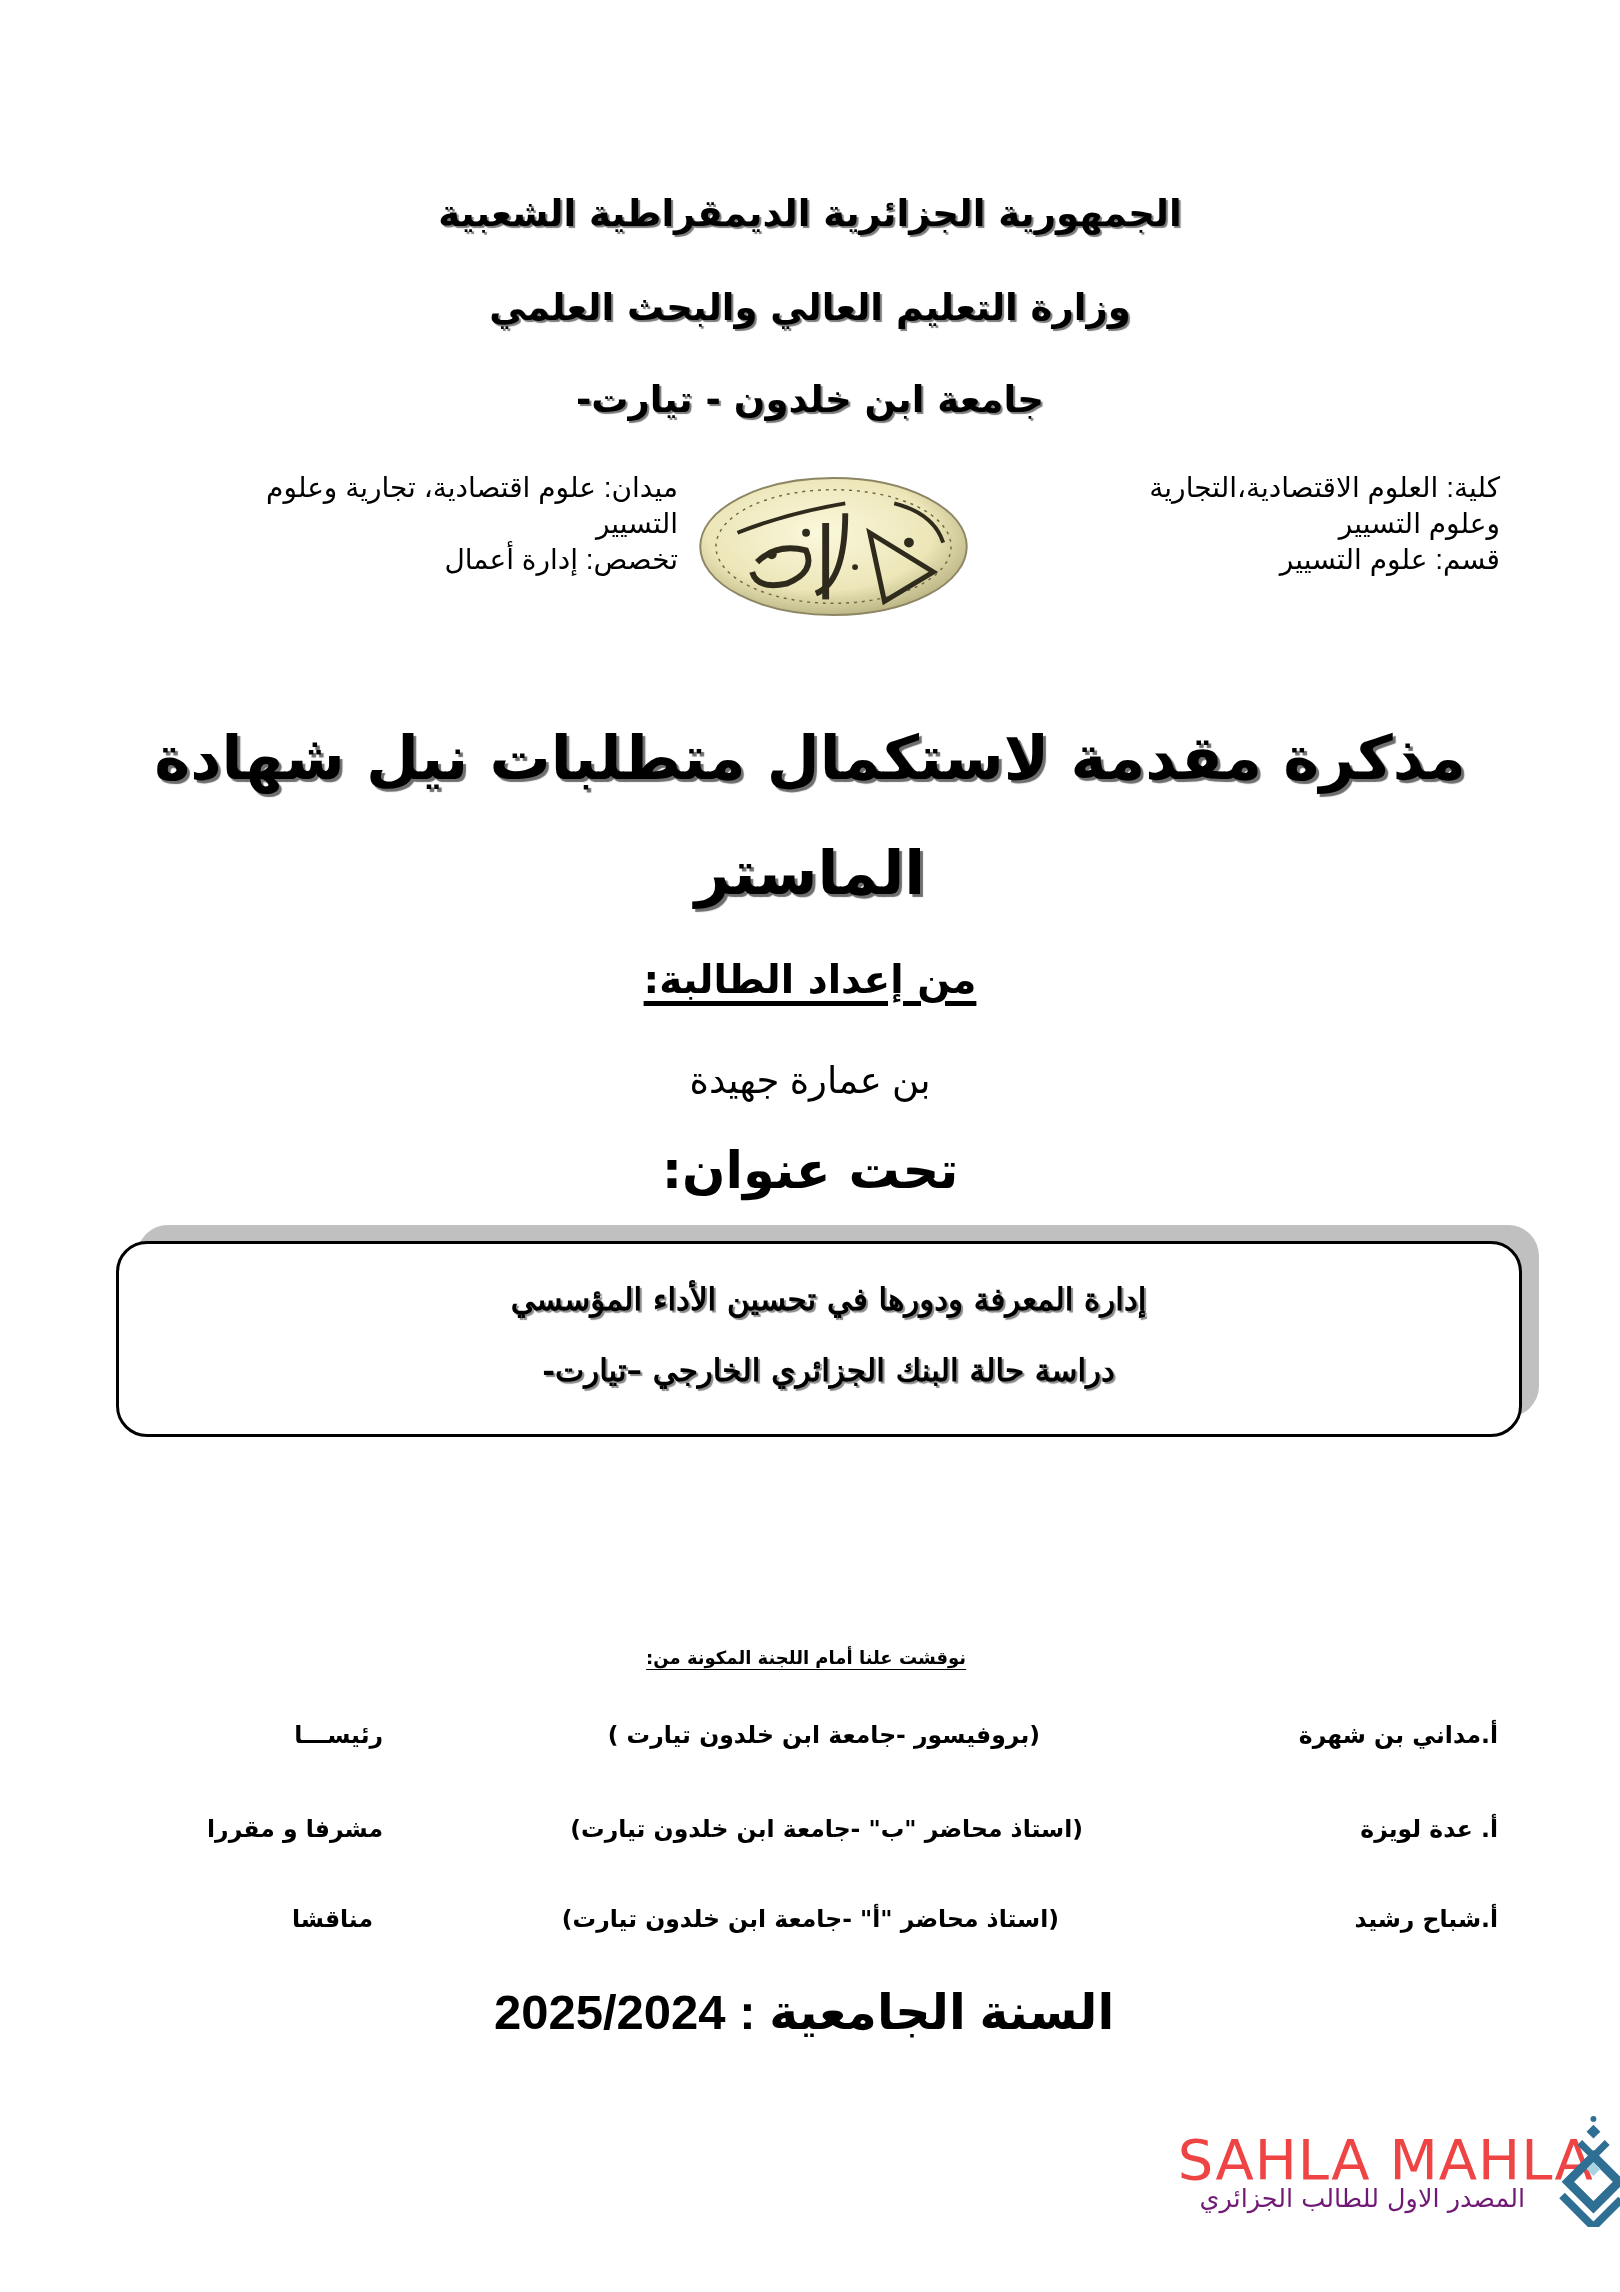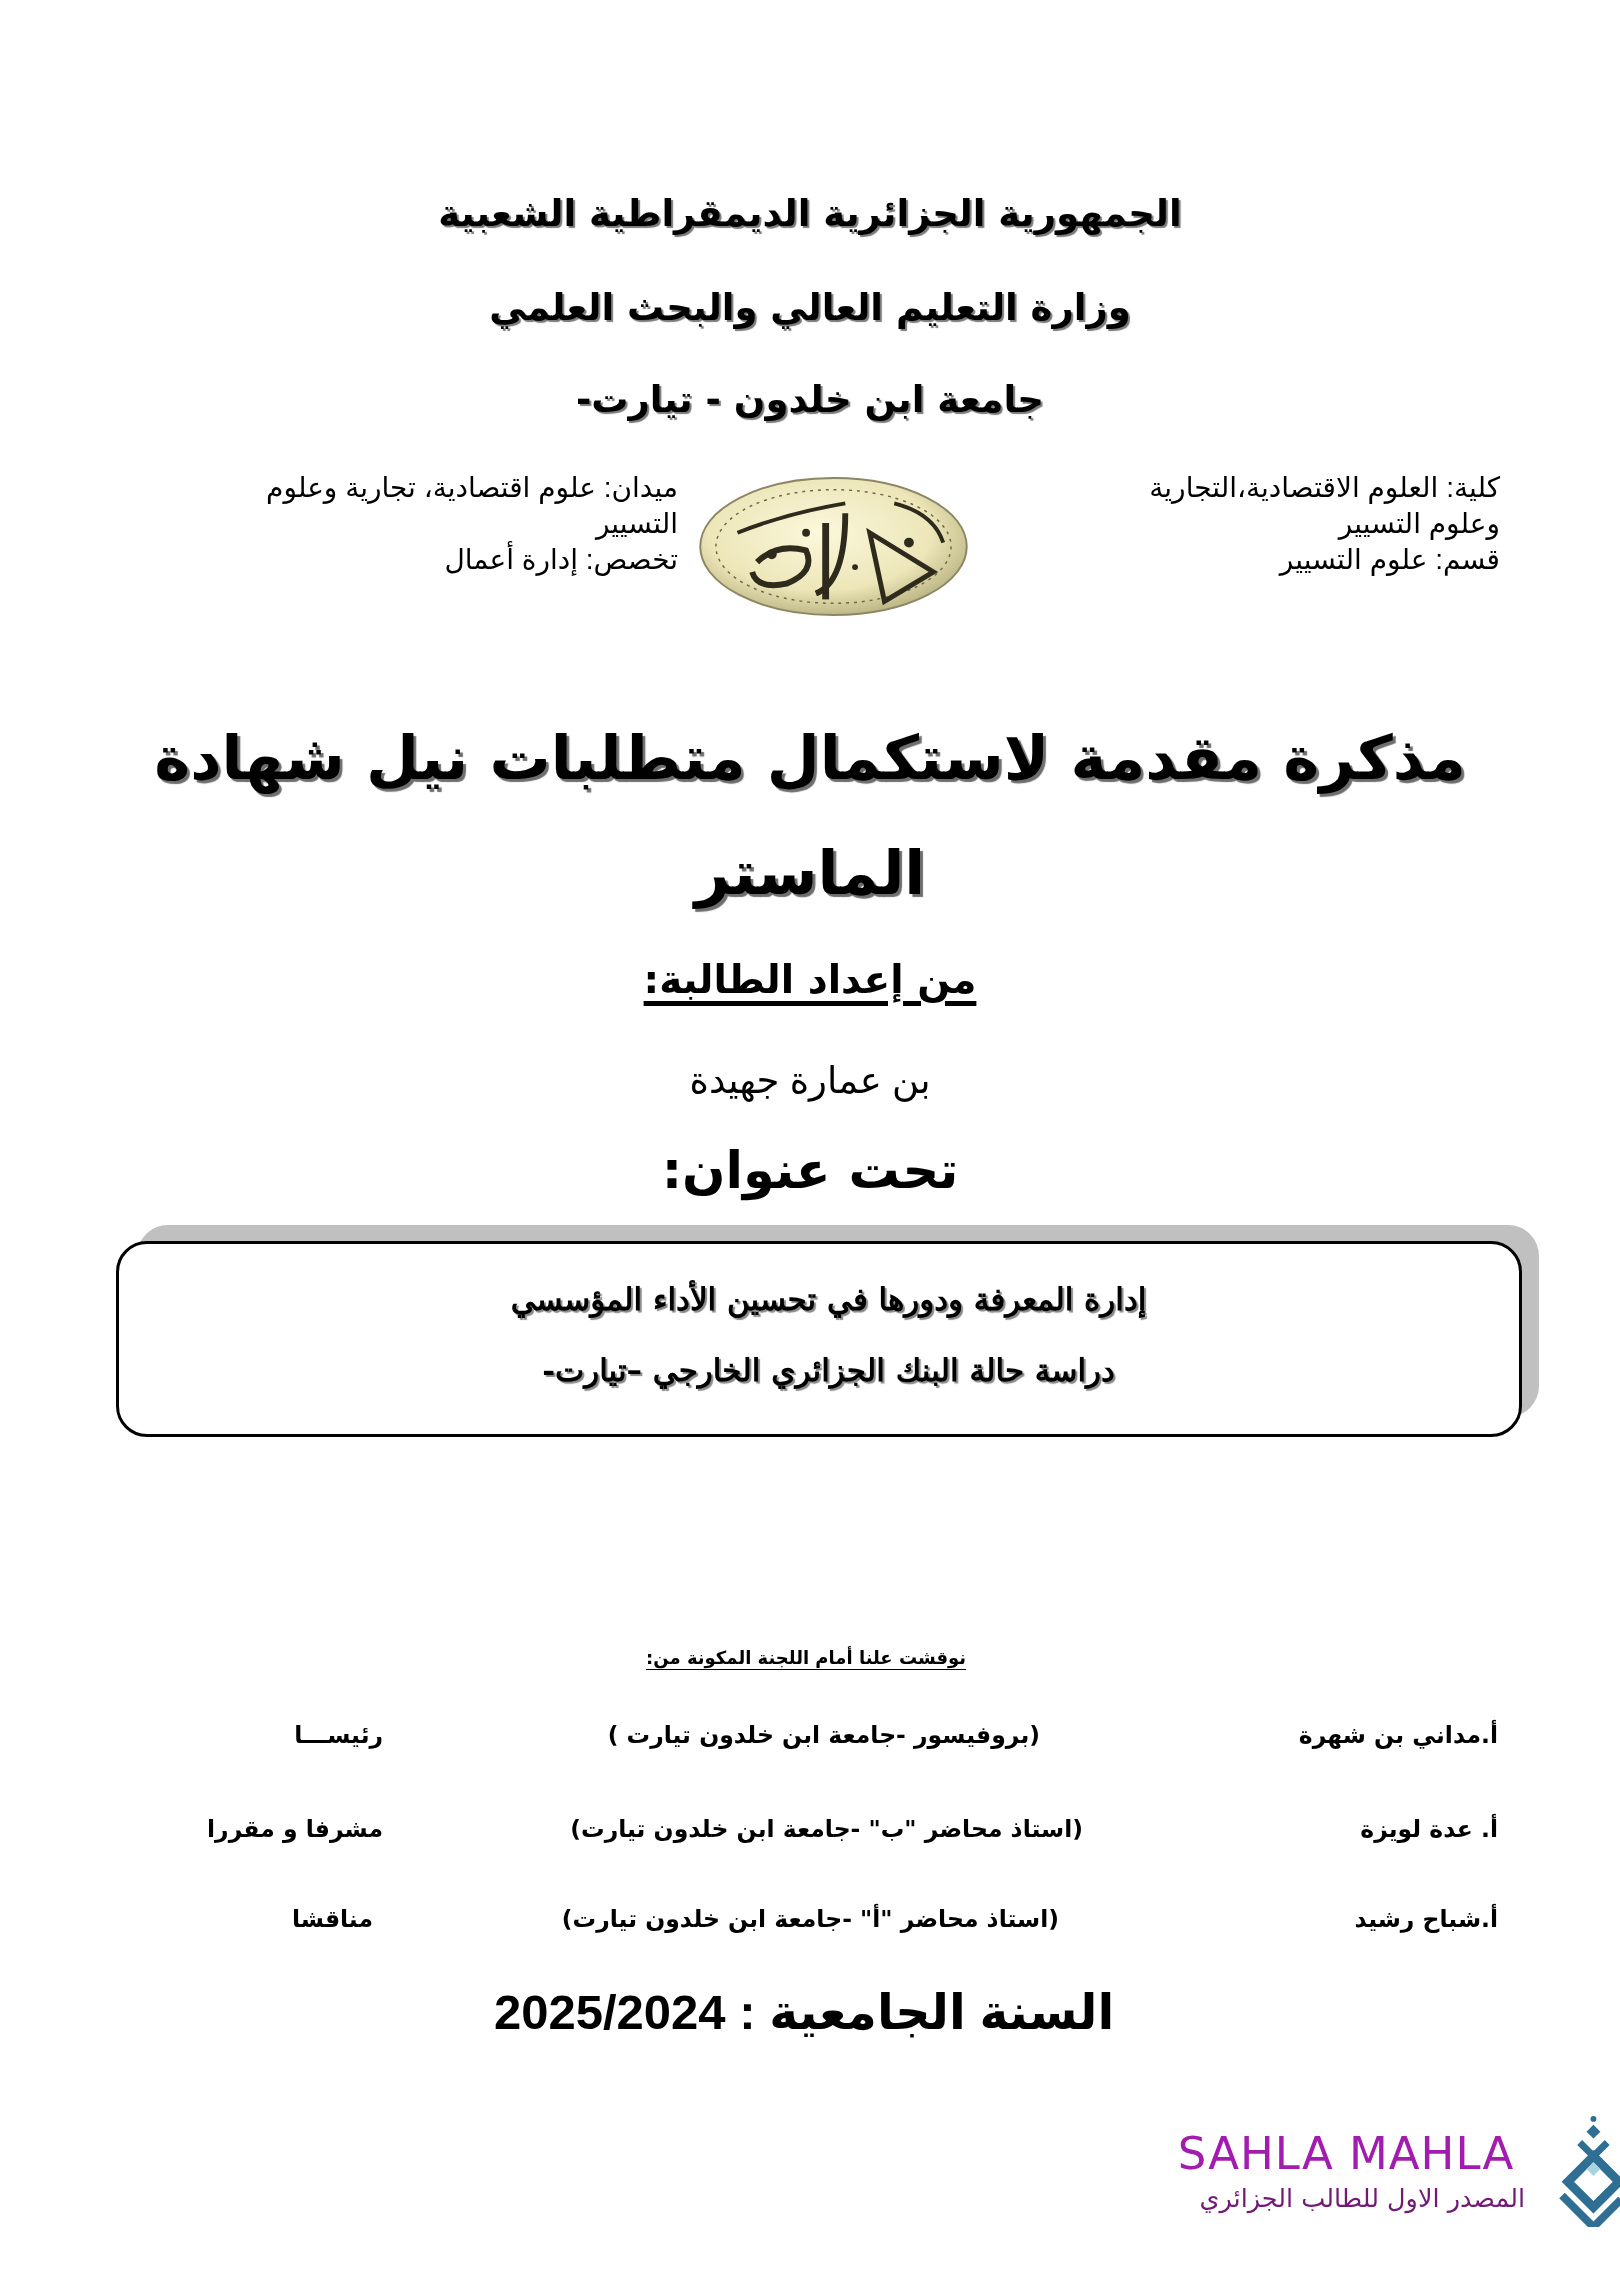--- a/index.html
+++ b/index.html
@@ -62,21 +62,21 @@
       white-space: nowrap;
     }
     .year {
       font-weight: bold; font-size: 49px;
       font-family: "Liberation Sans", "DejaVu Sans", sans-serif;
     }
     .watermark {
       position: absolute; left: 1166px; top: 2105px; width: 454px; height: 127px;
     }
     .wm-text {
-      position: absolute; left: 11.8px; top: 21.6px; font-size: 45px; color: #a21caf;
+      position: absolute; left: 11.8px; top: 21.6px; font-size: 56px; color: #ef4444;
       font-family: "DejaVu Sans", sans-serif; letter-spacing: 1px; white-space: nowrap;
     }
     .wm-sub {
       position: absolute; left: 7.8px; top: 78px; width: 377px; text-align: center; direction: rtl;
       font-size: 25.5px; color: #701a75; white-space: nowrap;
       font-family: "DejaVu Sans", sans-serif;
     }
     .wm-icon { position: absolute; left: 392px; top: 7.8px; width: 65px; height: 114px; }
   </style>
 </head>

